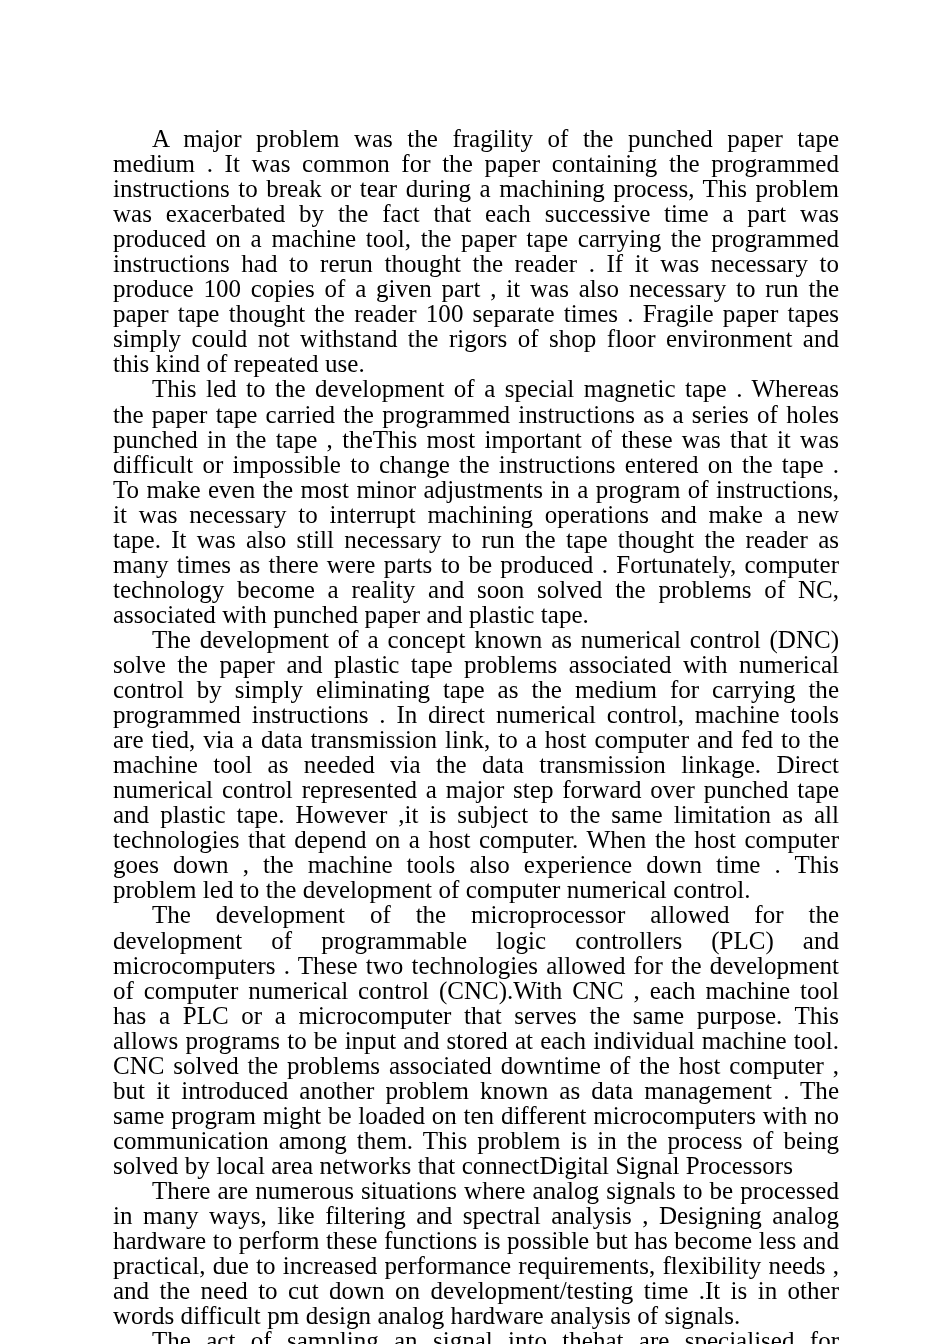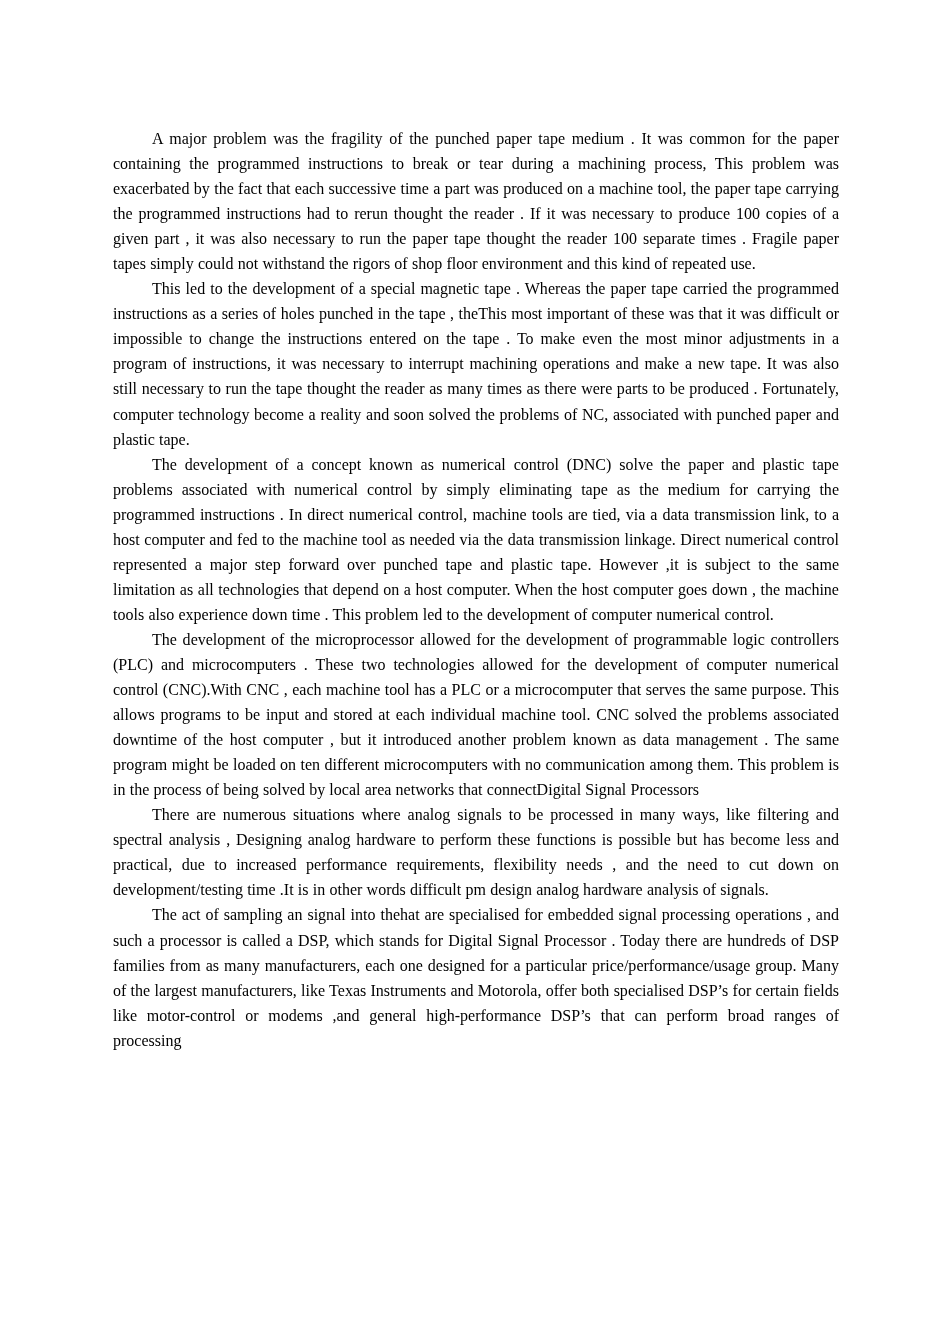--- a/index.html
+++ b/index.html
@@ -27,21 +27,21 @@
     left: 113px;
     top: 126px;
     width: 726px;
   }
   p.para {
     margin: 0;
     padding: 0;
     text-align: justify;
     text-justify: inter-word;
     text-indent: 39px;
-    font-size: 16px;
+    font-size: 25px;
     line-height: 25.05px;
     letter-spacing: 0.01px;
     word-spacing: 0.2px;
     -webkit-hyphens: none;
     hyphens: none;
   }
   
   p.para:last-child {
     text-align: justify;
   }

